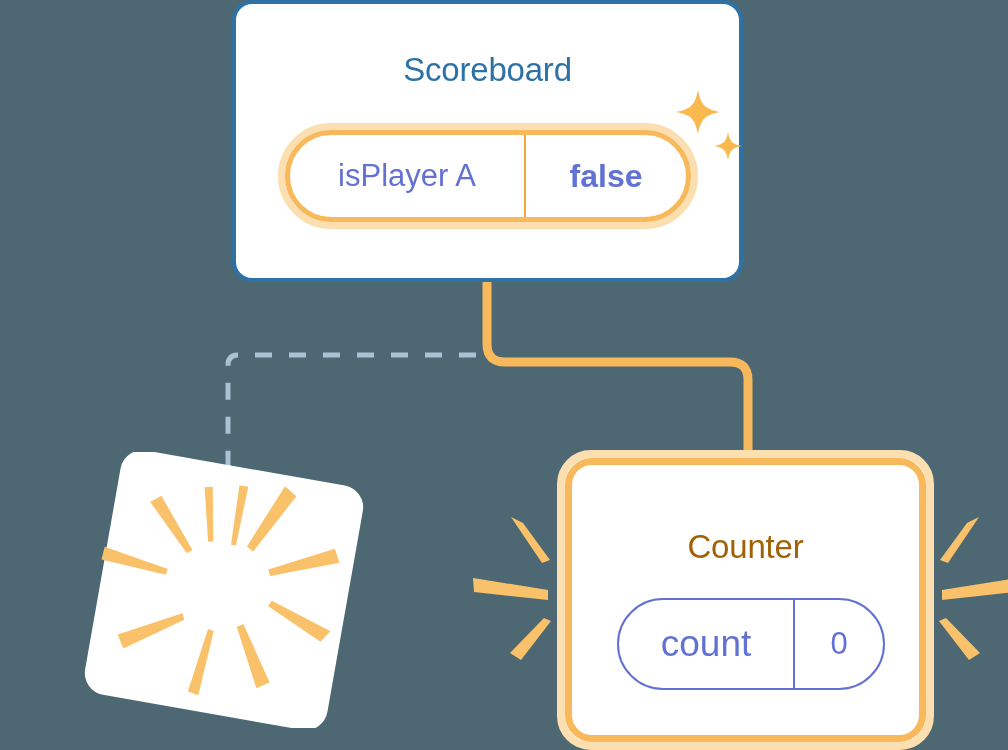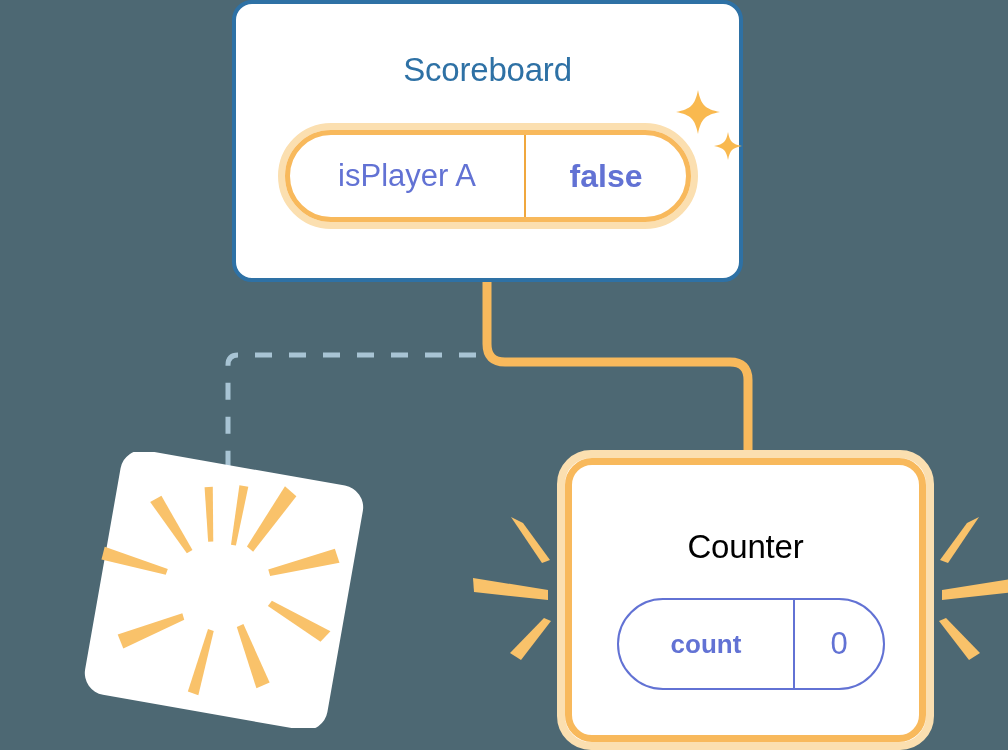--- a/index.html
+++ b/index.html
@@ -147,21 +147,21 @@
     border-radius: 27px;
     background: #ffffff;
   }
   #counter-title {
     position: absolute;
     left: 0;
     right: 0;
     top: 63px;
     text-align: center;
     font-size: 33px;
-    color: #000000;
+    color: #a16207;
     letter-spacing: -0.2px;
   }
   #count-pill {
     position: absolute;
     left: 45px;
     top: 133px;
     width: 268px;
     height: 92px;
     box-sizing: border-box;
     border: 2px solid #6272d4;
@@ -169,23 +169,22 @@
     background: #ffffff;
     display: flex;
     align-items: stretch;
     overflow: hidden;
   }
   .pill-key-plain {
     flex: 1 1 auto;
     display: flex;
     align-items: center;
     justify-content: center;
-    font-size: 26px;
-    color: #6272d4;
-    font-weight: bold;
+    font-size: 37px;
+    color: #6272d4;
   }
   .pill-sep-purple {
     width: 2px;
     background: #6272d4;
     align-self: stretch;
   }
   .pill-val-plain {
     width: 88px;
     display: flex;
     align-items: center;

